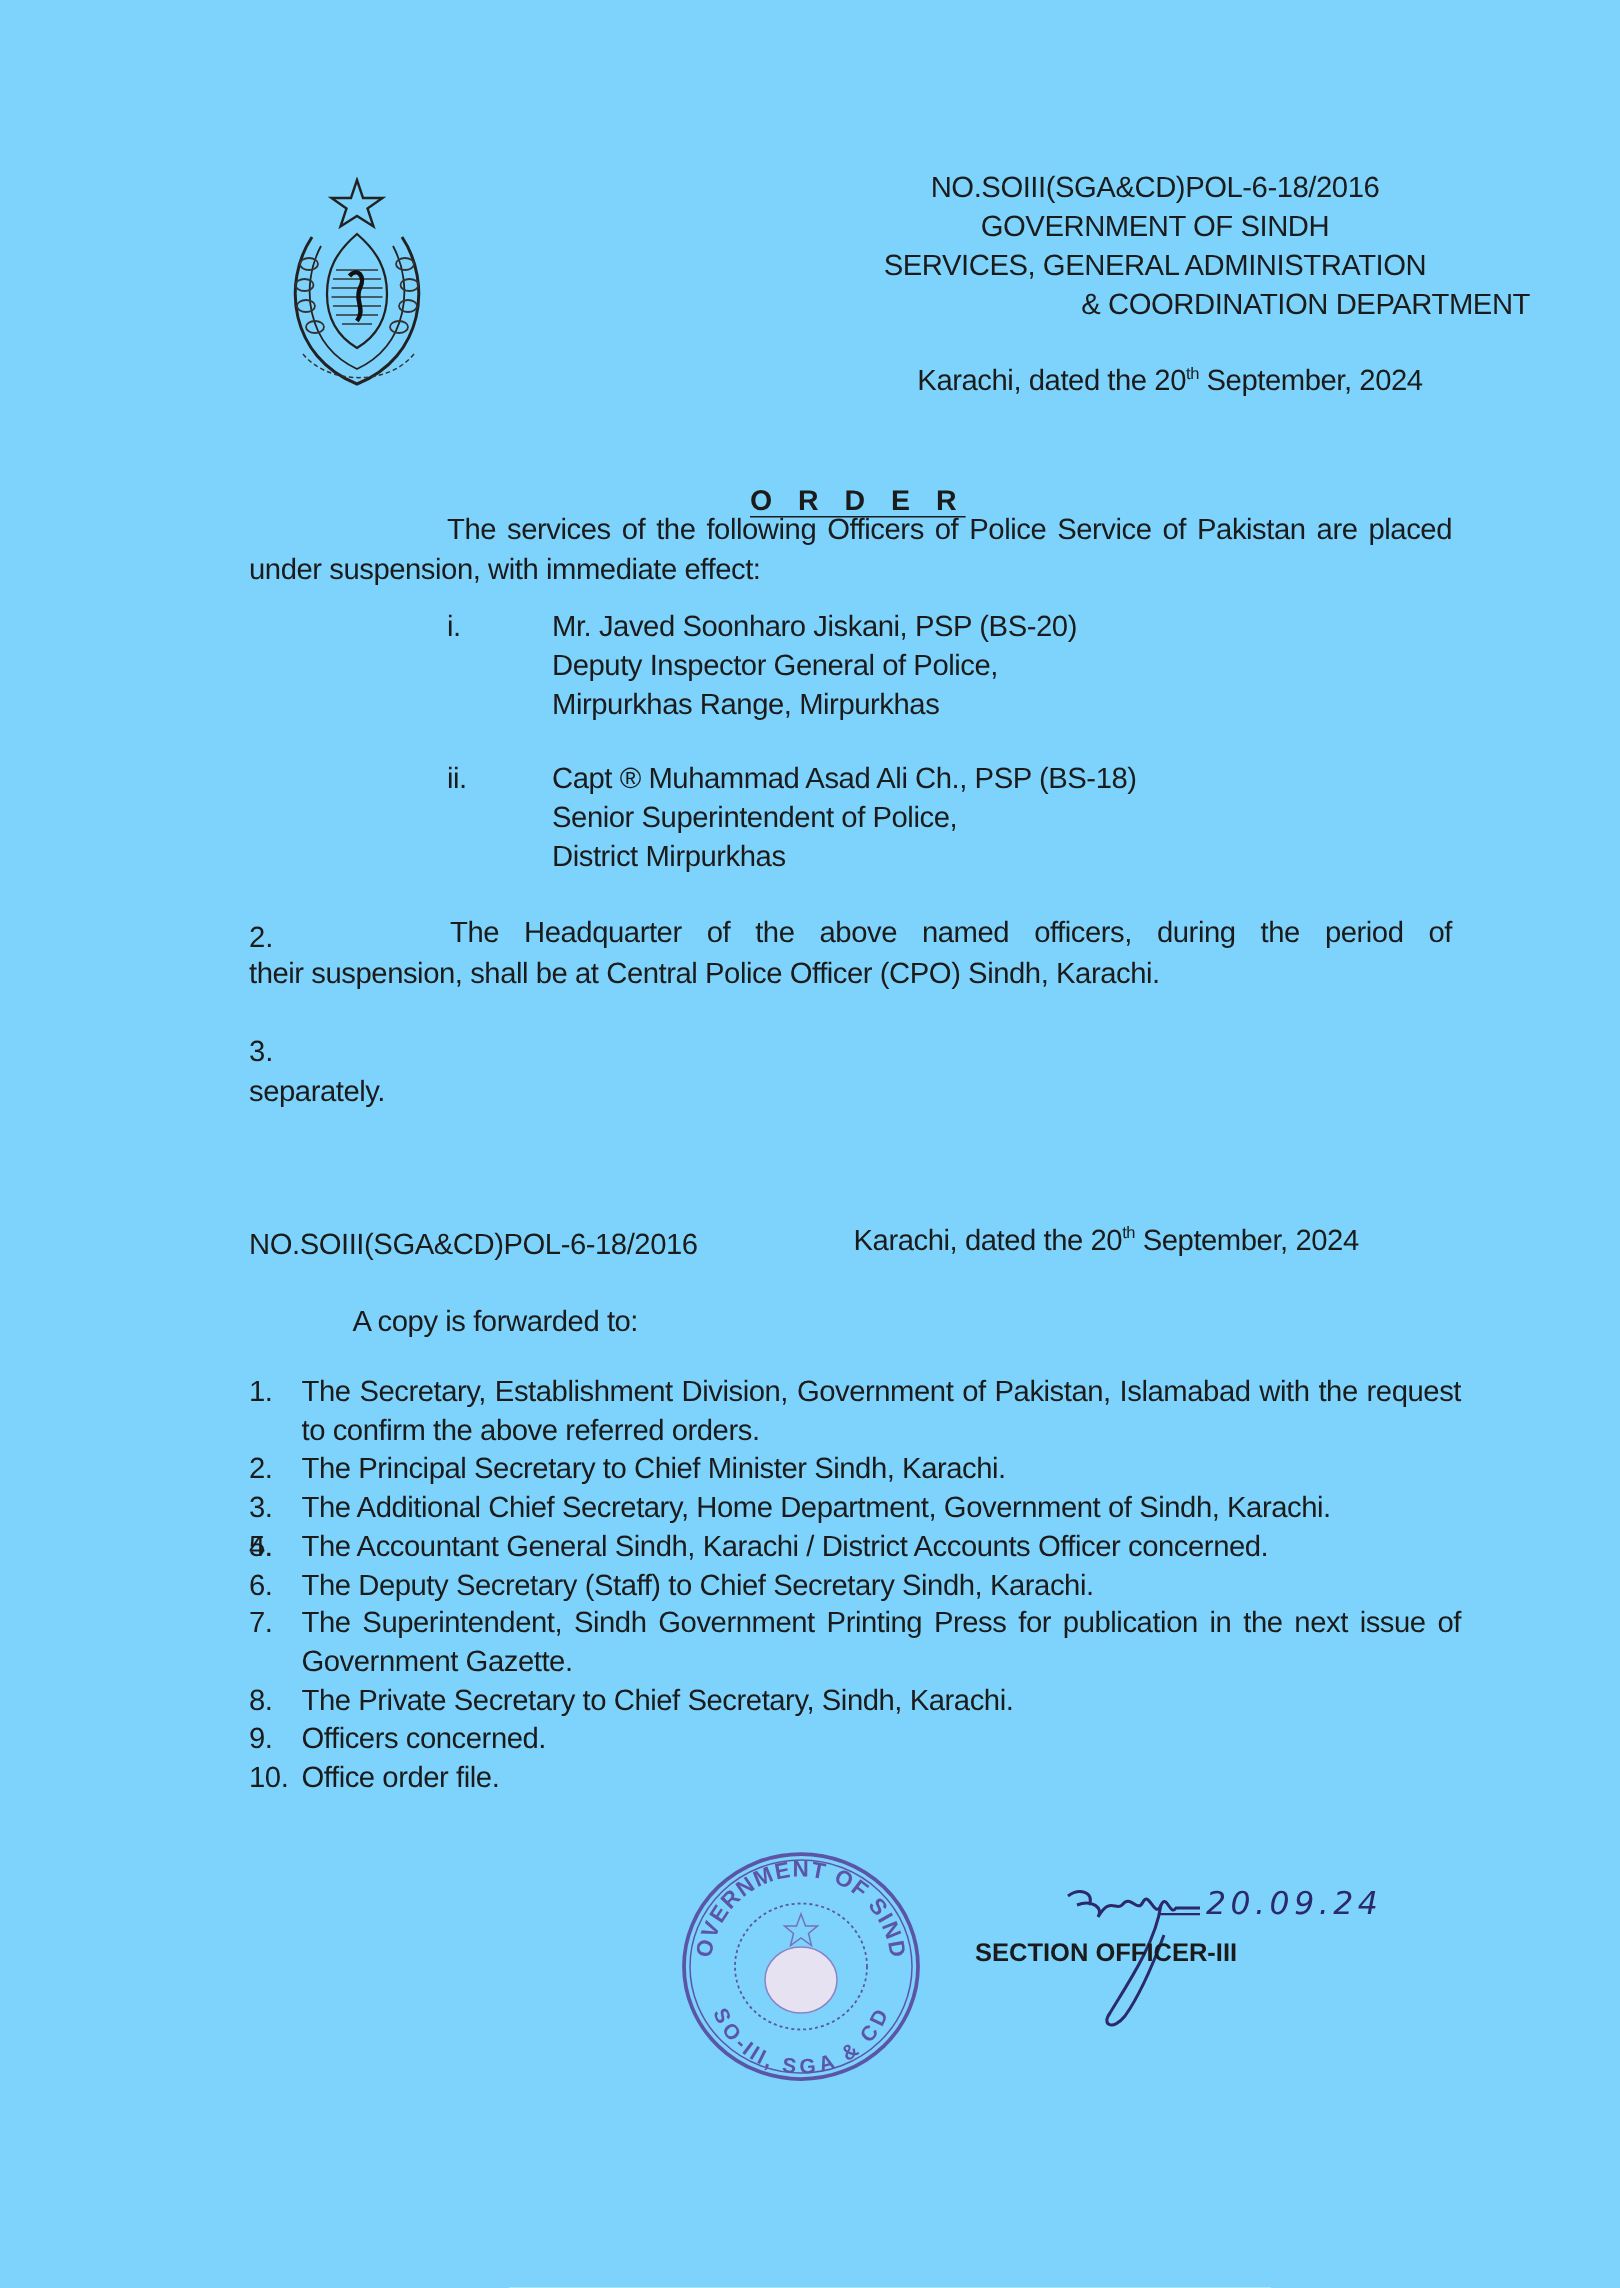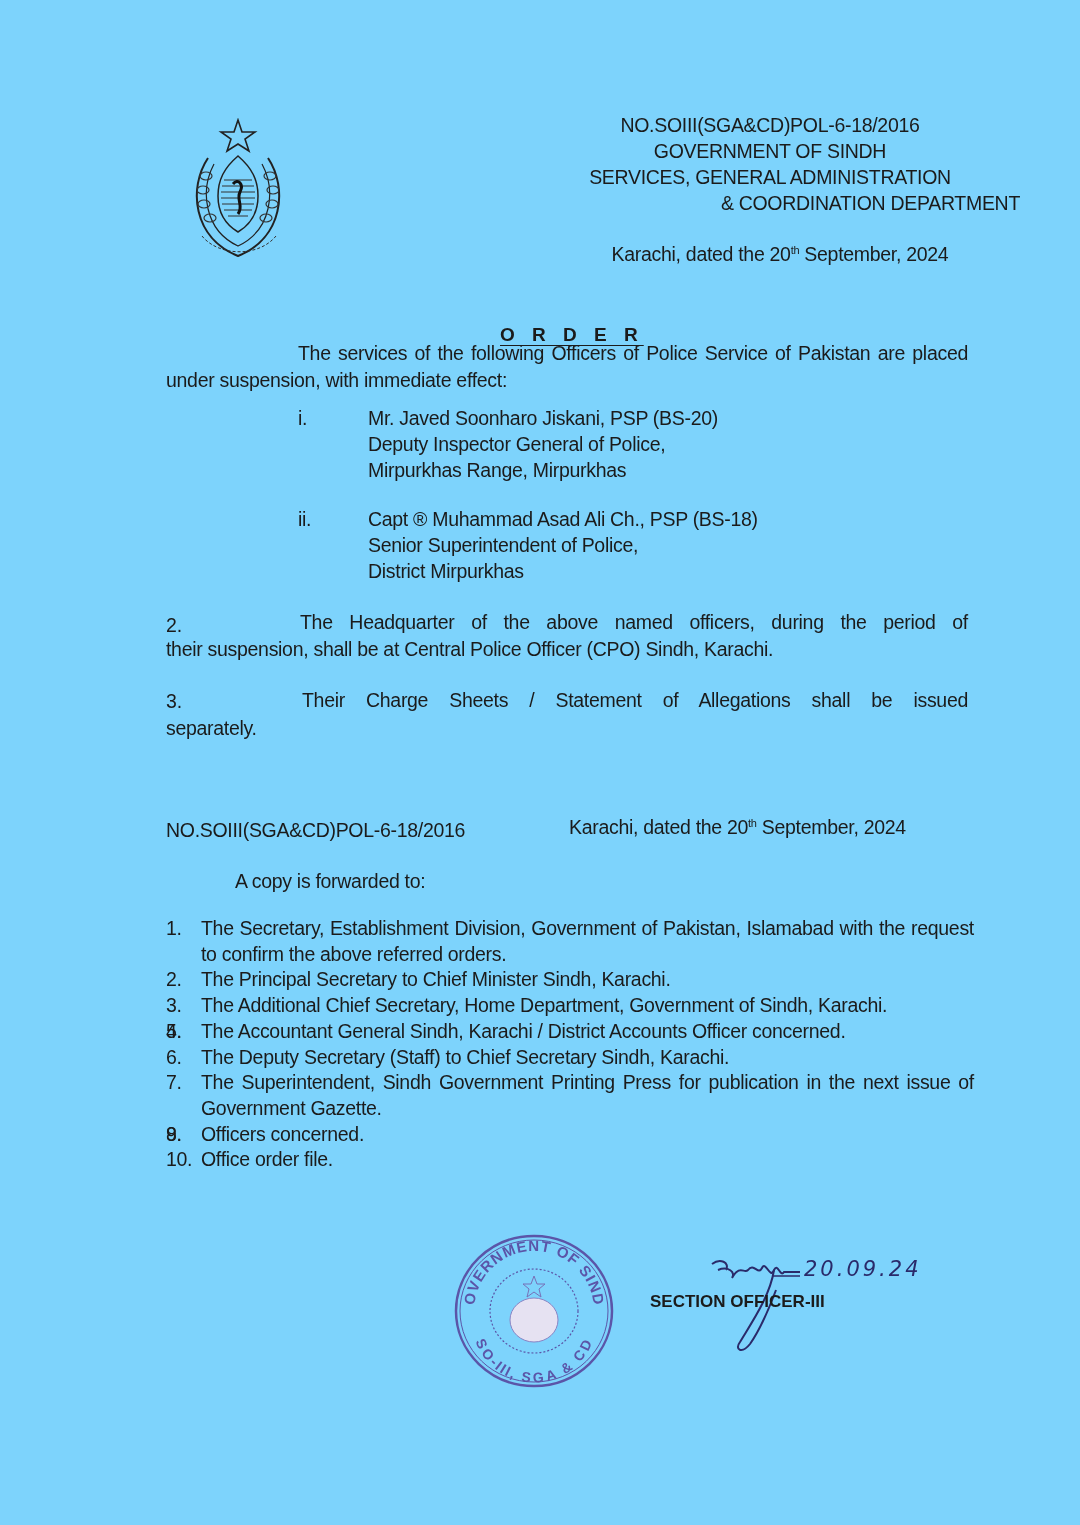--- a/index.html
+++ b/index.html
@@ -81,38 +81,37 @@
       <div>Senior Superintendent of Police,</div>
       <div>District Mirpurkhas</div>
     </div>
   </div>
 
   <span class="para-num" style="left:166px; top:614px;">2.</span>
   <div class="just" style="top:609px; left:300px; width:668px; text-align:justify; text-align-last:justify;">The Headquarter of the above named officers, during the period of</div>
   <div class="just" style="top:636px;">their suspension, shall be at Central Police Officer (CPO) Sindh, Karachi.</div>
 
   <span class="para-num" style="left:166px; top:690px;">3.</span>
-  <div class="just" style="top:687px; left:302px; width:666px; text-align:justify; text-align-last:justify;">Their Charge Sheets / Statement of Allegations shall be issued</div>
   <div class="just" style="top:715px;">separately.</div>
 
 
   <div class="t" style="left:166px; top:817px; transform:none;">NO.SOIII(SGA&amp;CD)POL-6-18/2016</div>
   <div class="t" style="left:569px; top:814px; transform:none;"><span>Karachi, dated the 20</span><sup>th</sup><span> September, 2024</span></div>
 
   <div class="t" style="left:235px; top:868px; transform:none;">A copy is forwarded to:</div>
 
   <div class="cc-list">
     <div class="cc-item"><span class="num">1.</span><span>The Secretary, Establishment Division, Government of Pakistan, Islamabad with the request to confirm the above referred orders.</span></div>
     <div class="cc-item"><span class="num">2.</span><span>The Principal Secretary to Chief Minister Sindh, Karachi.</span></div>
     <div class="cc-item"><span class="num">3.</span><span>The Additional Chief Secretary, Home Department, Government of Sindh, Karachi.</span></div>
     <div class="cc-item"><span class="num">4.</span></div>
     <div class="cc-item"><span class="num">5.</span><span>The Accountant General Sindh, Karachi / District Accounts Officer concerned.</span></div>
     <div class="cc-item"><span class="num">6.</span><span>The Deputy Secretary (Staff) to Chief Secretary Sindh, Karachi.</span></div>
     <div class="cc-item"><span class="num">7.</span><span>The Superintendent, Sindh Government Printing Press for publication in the next issue of Government Gazette.</span></div>
-    <div class="cc-item"><span class="num">8.</span></div>
+    <div class="cc-item"><span class="num">8.</span><span>The Private Secretary to Chief Secretary, Sindh, Karachi.</span></div>
     <div class="cc-item"><span class="num">9.</span><span>Officers concerned.</span></div>
     <div class="cc-item"><span class="num">10.</span><span>Office order file.</span></div>
   </div>
 
   <svg class="stamp" viewBox="0 0 164 158">
     <defs>
       <path id="arcTop" d="M22,79 A60,60 0 0 1 142,79"></path>
       <path id="arcBot" d="M30,88 A52,52 0 0 0 134,88"></path>
     </defs>
     <ellipse cx="82" cy="79" rx="78" ry="75" fill="none" stroke="#5b55a8" stroke-width="2.5"></ellipse>

